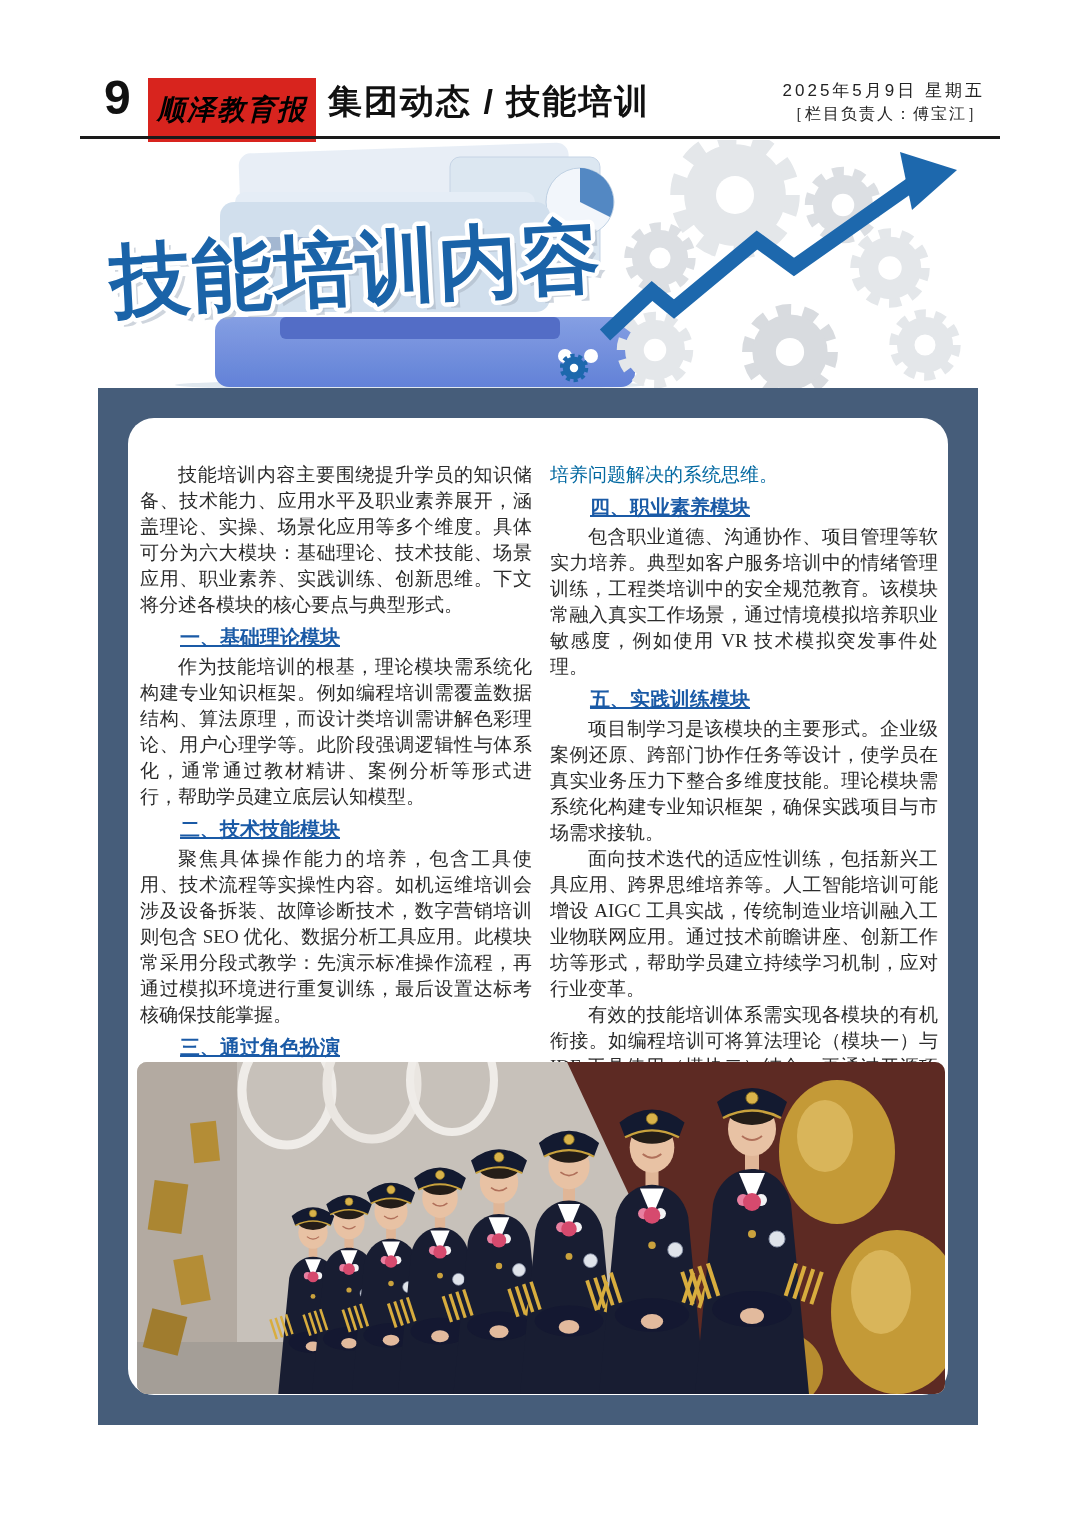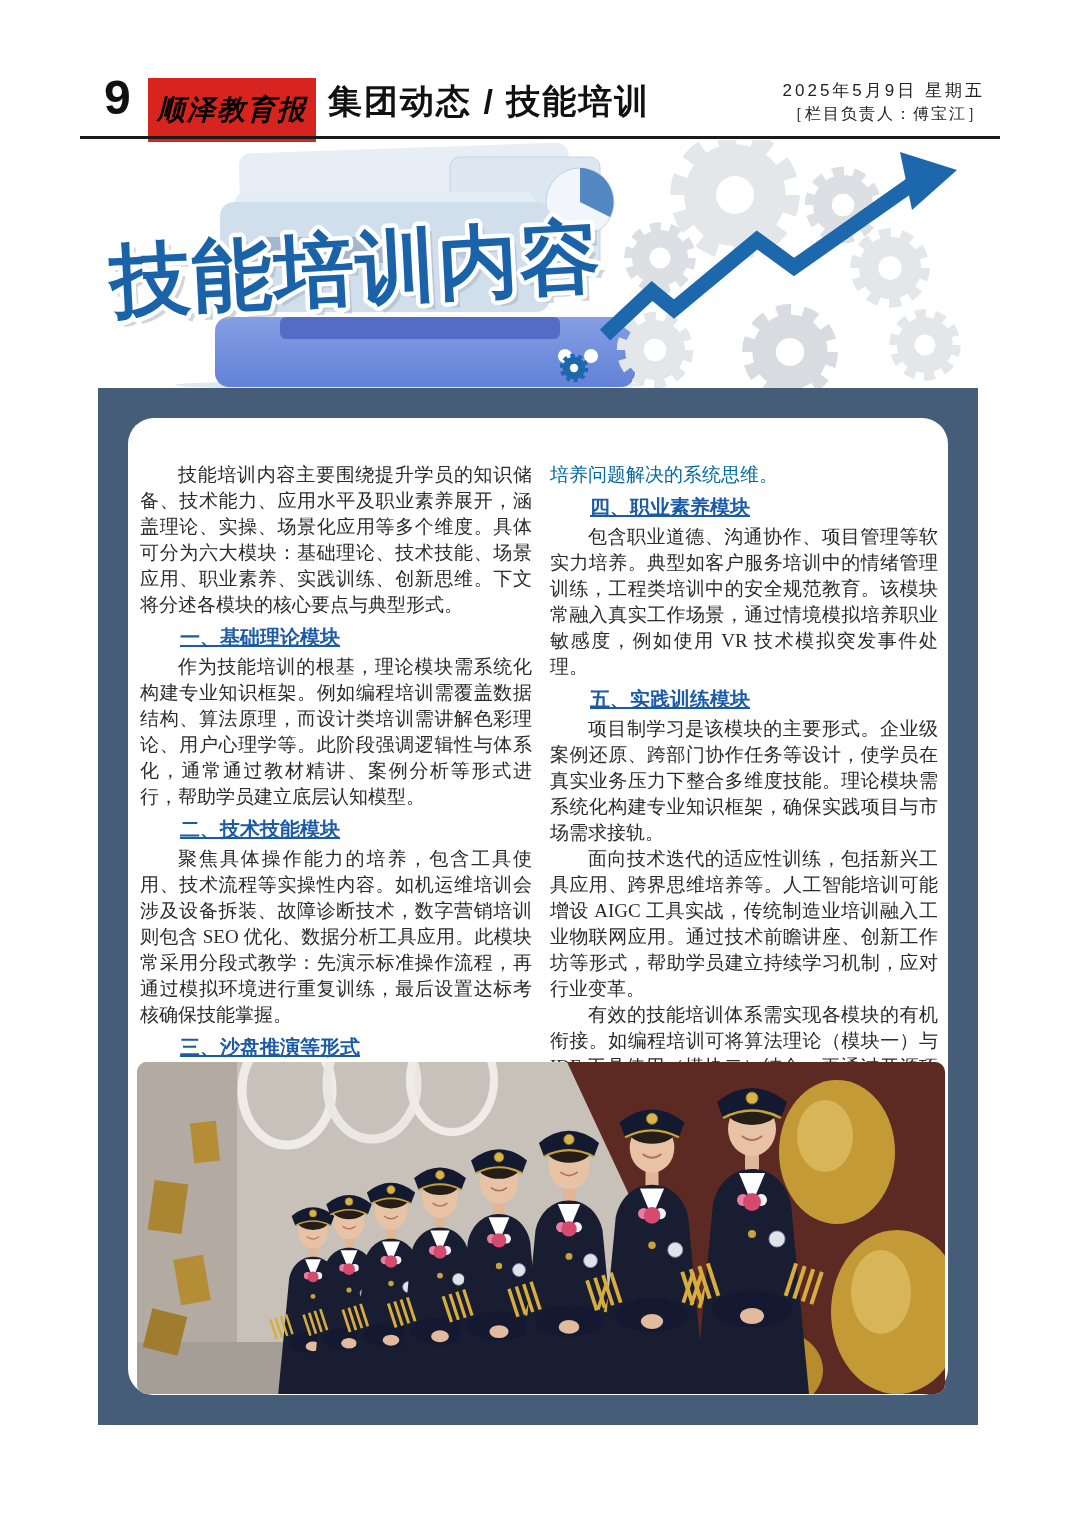--- a/index.html
+++ b/index.html
@@ -127,21 +127,21 @@
 
   <div class="content-frame">
     <div class="content-inner">
 
       <div class="col col-left">
         <p class="body-p">技能培训内容主要围绕提升学员的知识储备、技术能力、应用水平及职业素养展开，涵盖理论、实操、场景化应用等多个维度。具体可分为六大模块：基础理论、技术技能、场景应用、职业素养、实践训练、创新思维。下文将分述各模块的核心要点与典型形式。</p>
         <h3 class="module-h">一、基础理论模块</h3>
         <p class="body-p">作为技能培训的根基，理论模块需系统化构建专业知识框架。例如编程培训需覆盖数据结构、算法原理，而设计类培训需讲解色彩理论、用户心理学等。此阶段强调逻辑性与体系化，通常通过教材精讲、案例分析等形式进行，帮助学员建立底层认知模型。</p>
         <h3 class="module-h">二、技术技能模块</h3>
         <p class="body-p">聚焦具体操作能力的培养，包含工具使用、技术流程等实操性内容。如机运维培训会涉及设备拆装、故障诊断技术，数字营销培训则包含 SEO 优化、数据分析工具应用。此模块常采用分段式教学：先演示标准操作流程，再通过模拟环境进行重复训练，最后设置达标考核确保技能掌握。</p>
-        <h3 class="module-h">三、沙盘推演等形式</h3>
+        <h3 class="module-h">三、通过角色扮演</h3>
         <p class="body-p">真实工作场景的迁移能力培养是核心目标。如护理培训设置问诊沟通模拟，软件开发培训引入敏捷开发实战。通过角色扮演、沙盘推演等形式，帮助学员理解技能在不同业务场景下的差异化应用，</p>
       </div>
 
       <div class="col col-right">
         <p class="cont-p">培养问题解决的系统思维。</p>
         <h3 class="module-h">四、职业素养模块</h3>
         <p class="body-p">包含职业道德、沟通协作、项目管理等软实力培养。典型如客户服务培训中的情绪管理训练，工程类培训中的安全规范教育。该模块常融入真实工作场景，通过情境模拟培养职业敏感度，例如使用 VR 技术模拟突发事件处理。</p>
         <h3 class="module-h">五、实践训练模块</h3>
         <p class="body-p">项目制学习是该模块的主要形式。企业级案例还原、跨部门协作任务等设计，使学员在真实业务压力下整合多维度技能。理论模块需系统化构建专业知识框架，确保实践项目与市场需求接轨。</p>
         <p class="body-p">面向技术迭代的适应性训练，包括新兴工具应用、跨界思维培养等。人工智能培训可能增设 AIGC 工具实战，传统制造业培训融入工业物联网应用。通过技术前瞻讲座、创新工作坊等形式，帮助学员建立持续学习机制，应对行业变革。</p>

